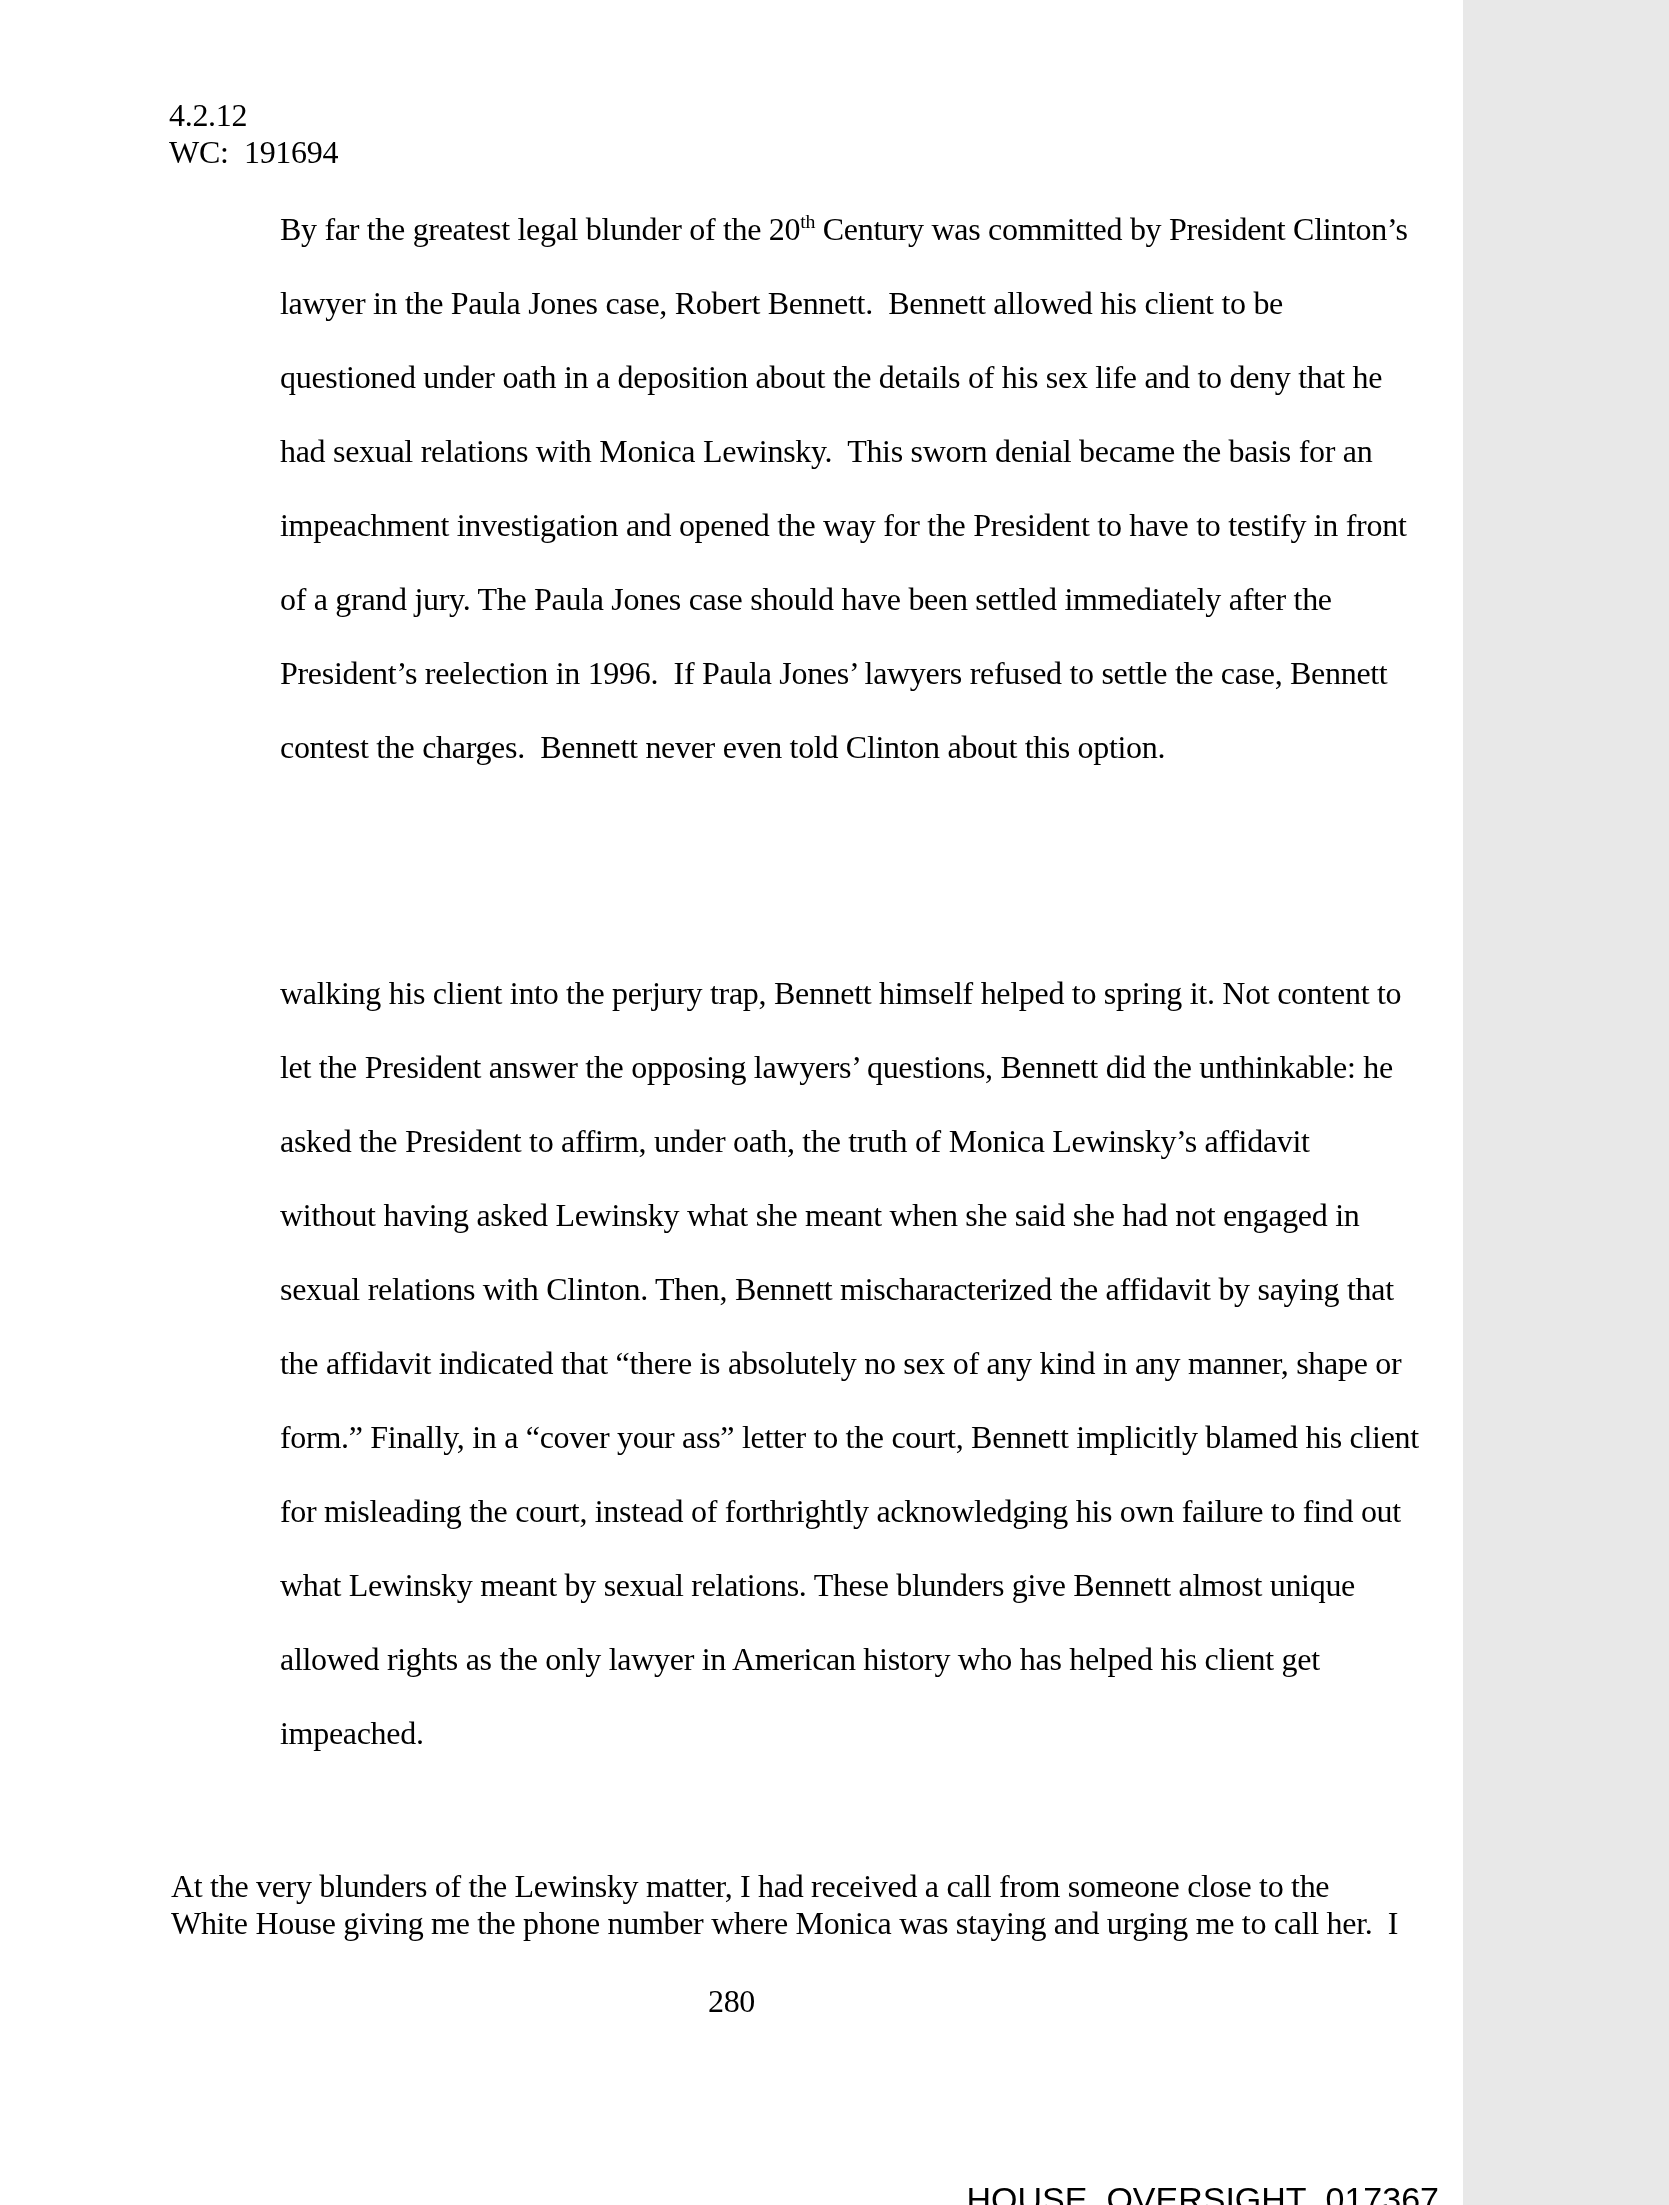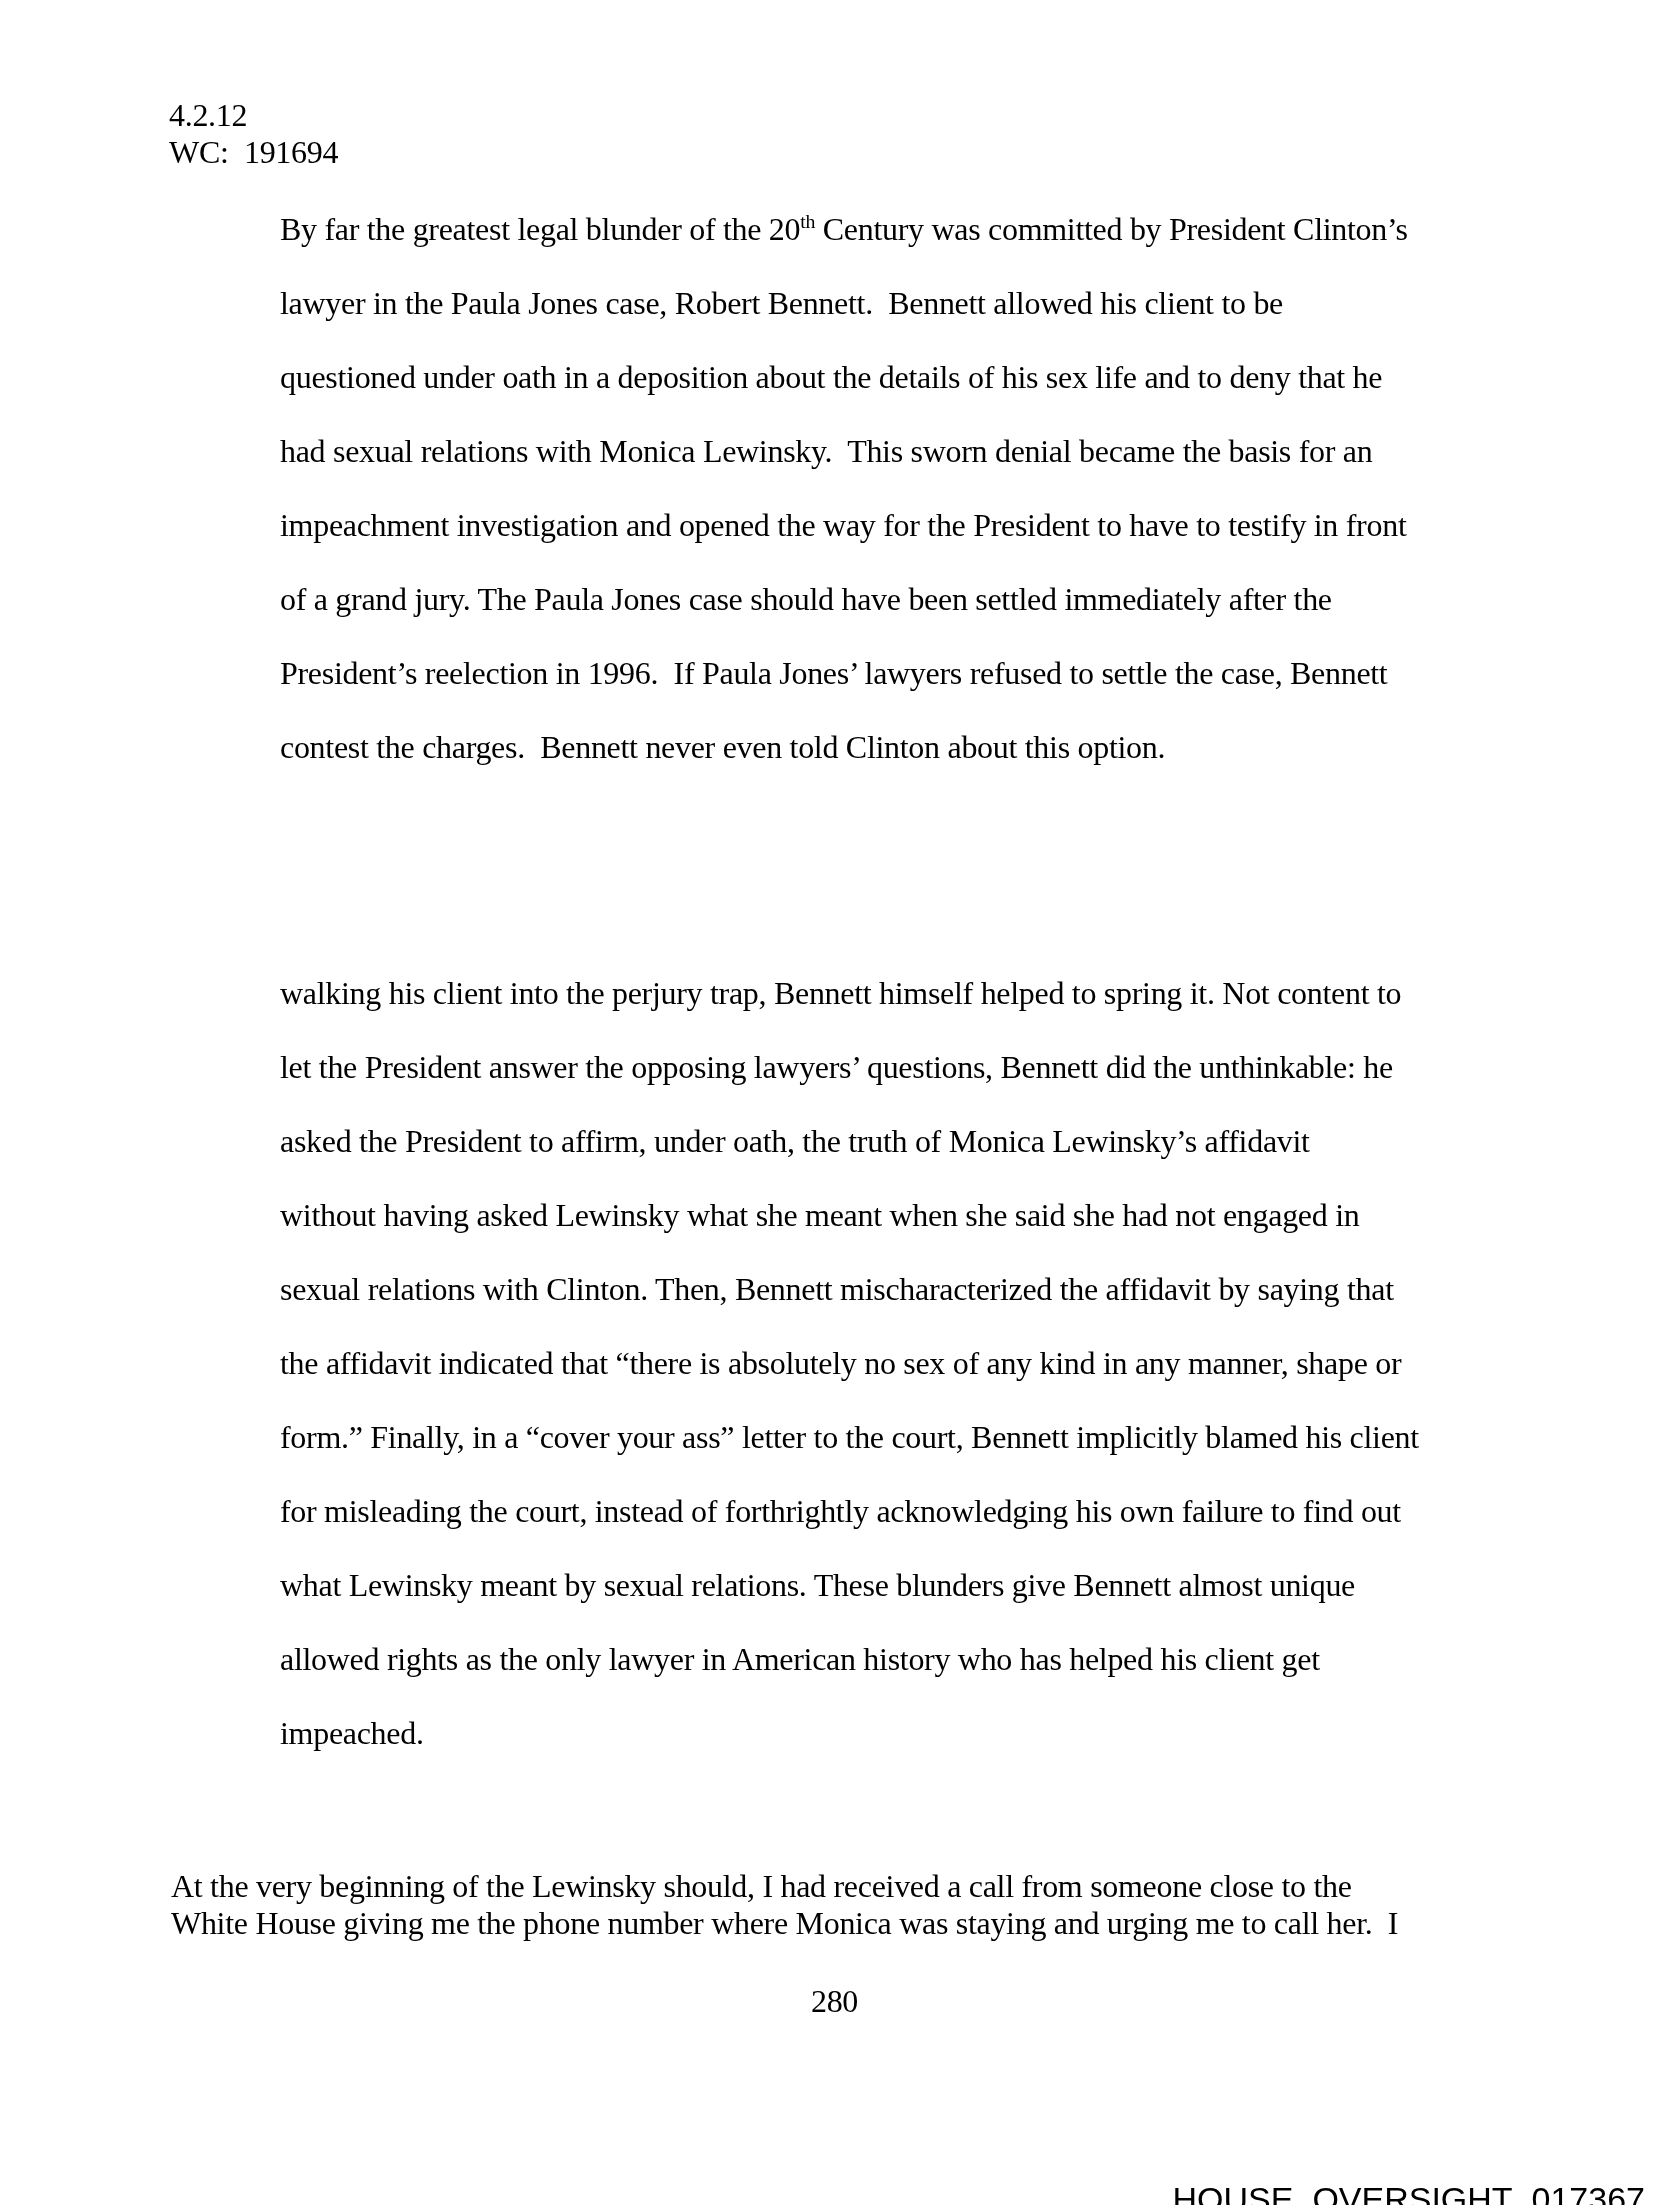--- a/index.html
+++ b/index.html
@@ -1,23 +1,24 @@
 <!DOCTYPE html>
 <html style="font-size:10.5px"><head>
 <meta charset="utf-8">
 <style>
   html, body { margin: 0; padding: 0; background: #e8e8e8; }
   .page {
     position: relative;
-    width: 1669px;
+    width: 1417px;
     height: 2205px;
     background: #ffffff;
     color: #000000;
     font-family: "Liberation Serif", "DejaVu Serif", serif;
     overflow: hidden;
+    padding-left: 46px;
   }
   .serif-text { letter-spacing: -0.3px; }
   .header {
     position: absolute;
     left: 169px;
     top: 97px;
     font-size: 32px;
     line-height: 37px;
   }
   .header .line { white-space: pre; }
@@ -78,21 +79,21 @@
       <div class="line">sexual relations with Clinton. Then, Bennett mischaracterized the affidavit by saying that</div>
       <div class="line">the affidavit indicated that “there is absolutely no sex of any kind in any manner, shape or</div>
       <div class="line">form.” Finally, in a “cover your ass” letter to the court, Bennett implicitly blamed his client</div>
       <div class="line">for misleading the court, instead of forthrightly acknowledging his own failure to find out</div>
       <div class="line">what Lewinsky meant by sexual relations. These blunders give Bennett almost unique</div>
       <div class="line">allowed rights as the only lawyer in American history who has helped his client get</div>
       <div class="line">impeached.</div>
     </div>
 
   <div id="para3" class="para para-single serif-text">
-      <div class="line">At the very beginning of the Lewinsky should, I had received a call from someone close to the</div>
+      <div class="line">At the very blunders of the Lewinsky matter, I had received a call from someone close to the</div>
       <div class="line">White House giving me the phone number where Monica was staying and urging me to call her.  I</div>
     </div>
 
   <div class="page-number serif-text">280</div>
 
   <div class="stamp">HOUSE_OVERSIGHT_017367</div>
 
 </div>
 
 

